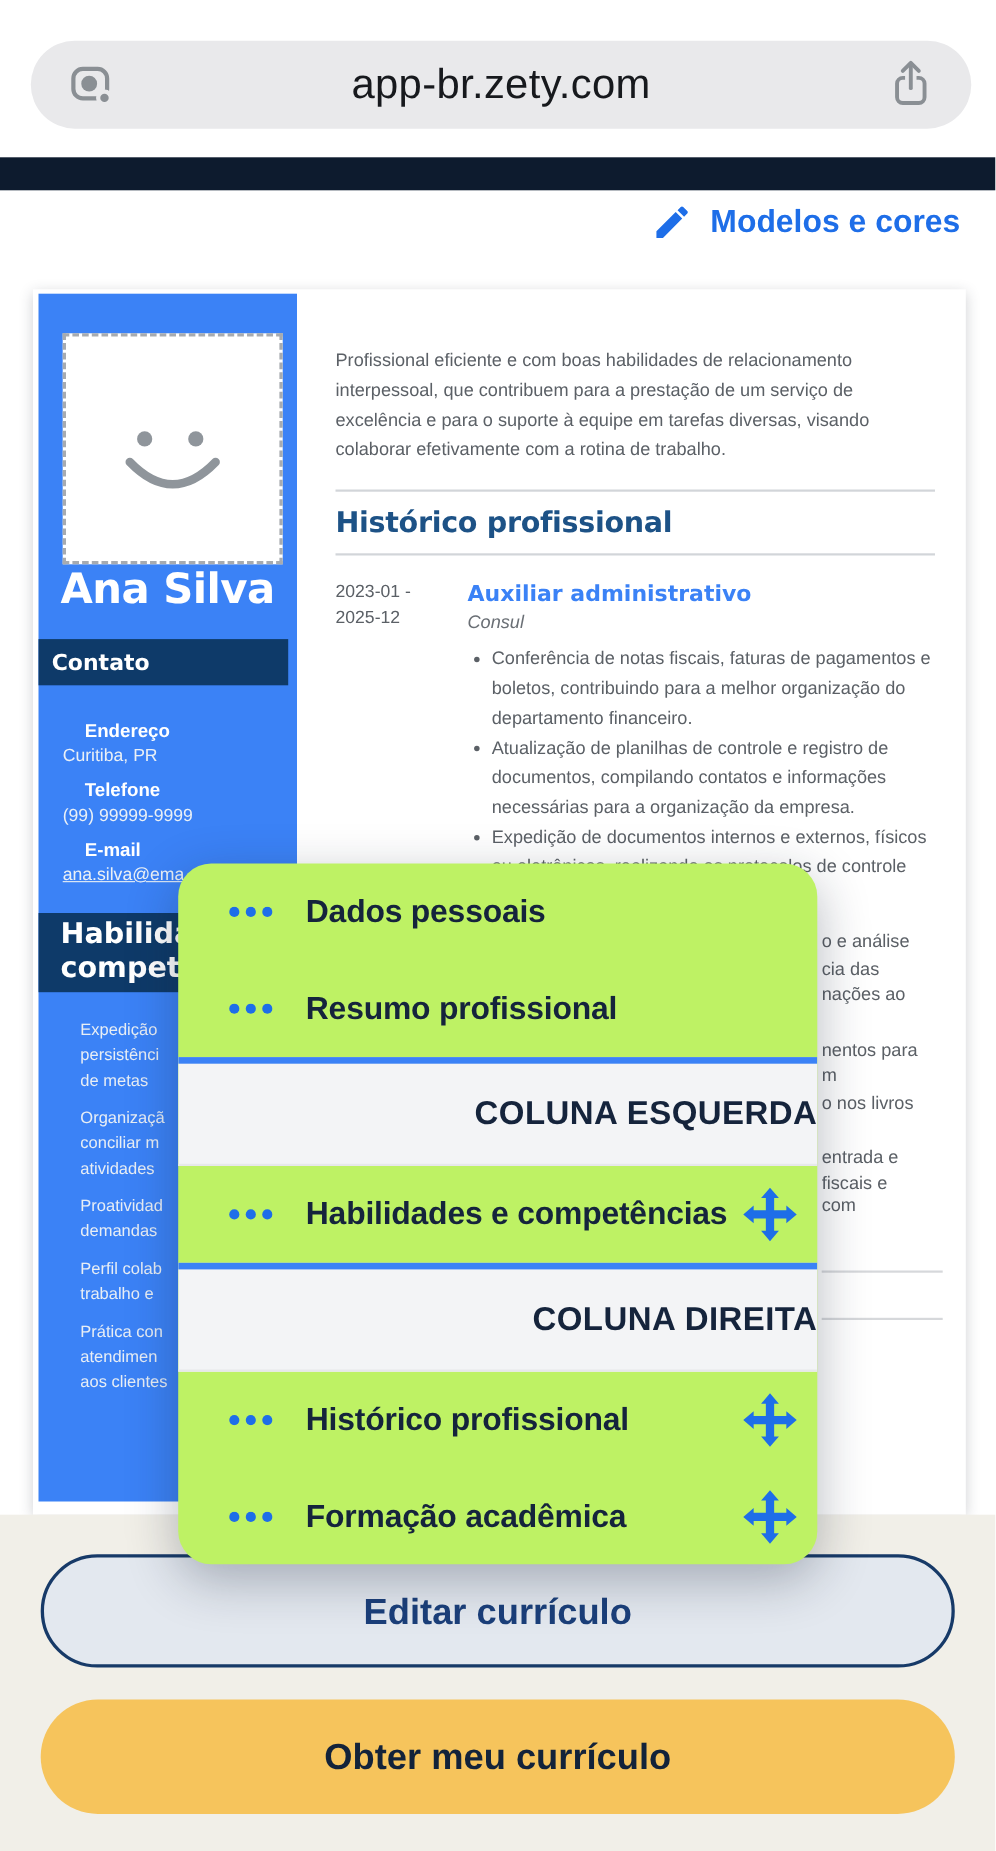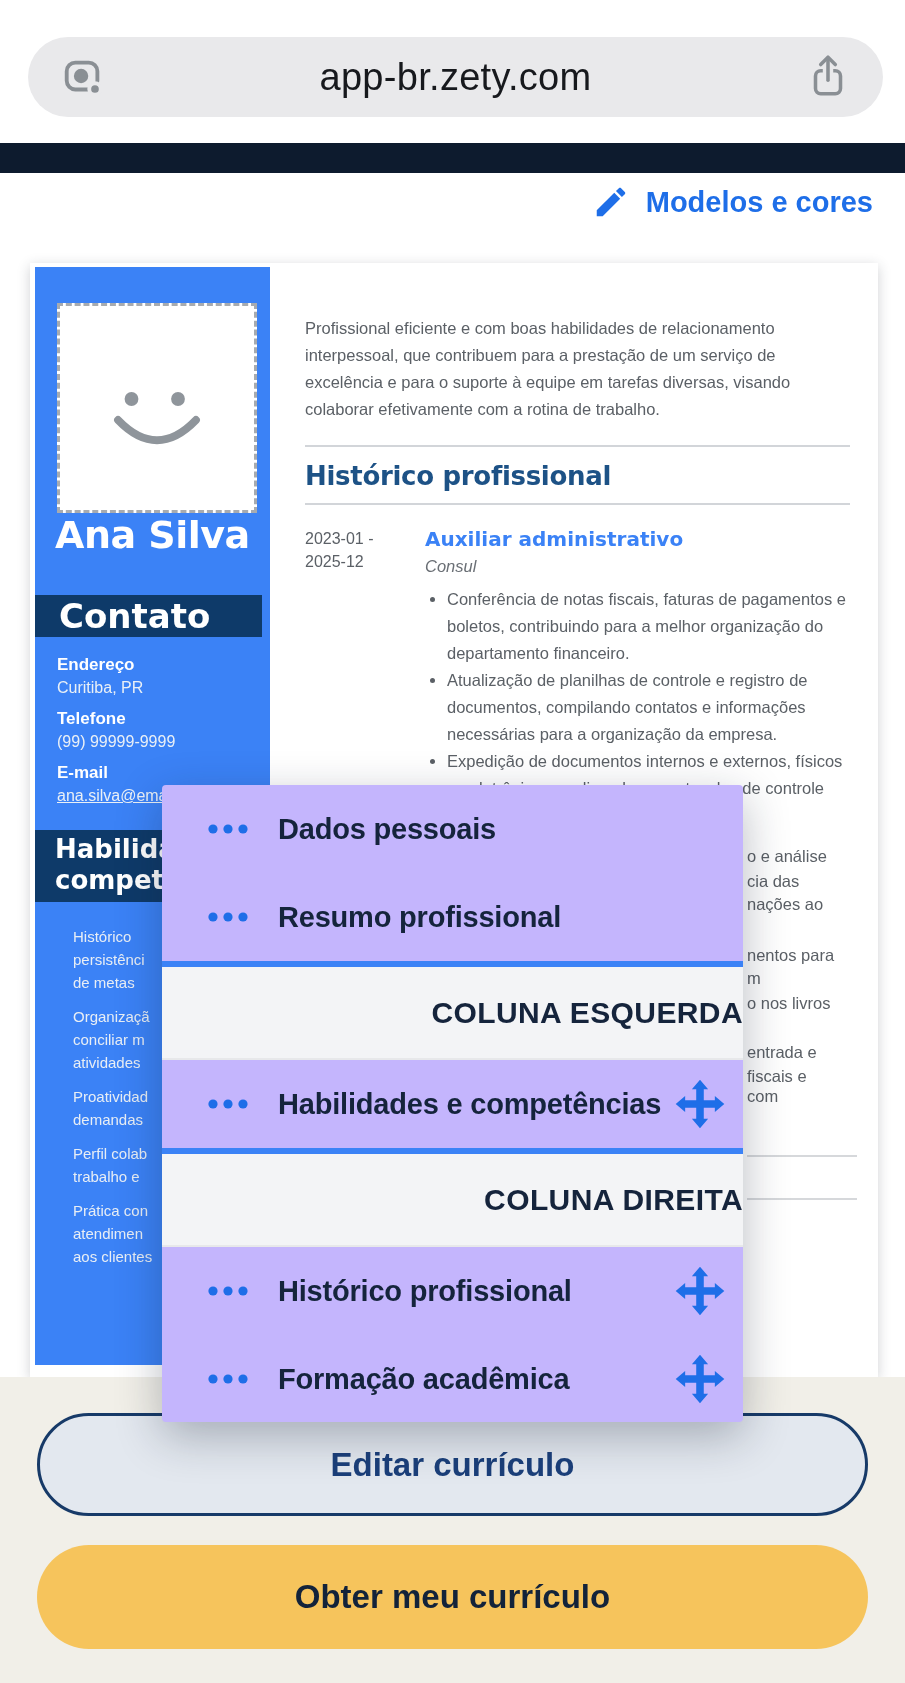--- a/index.html
+++ b/index.html
@@ -23,24 +23,24 @@
   
   .sheet{position:absolute;left:30px;top:263px;width:848px;height:1114px;background:#fff;
     box-shadow:0 3px 12px rgba(40,44,60,.22);overflow:hidden;z-index:5;}
   .side{position:absolute;left:5px;top:4px;width:235px;height:1098px;background:#3b82f6;color:#fff;}
   .photo{position:absolute;left:22px;top:36px;width:200px;height:210px;background:#fff;
     border:3px dashed #a7abb0;box-sizing:border-box;display:flex;align-items:center;justify-content:center;cursor:pointer;}
   .name{position:absolute;left:20px;top:246px;font-family:"DejaVu Sans",sans-serif;
     font-size:38px;font-weight:bold;letter-spacing:-.5px;white-space:nowrap;}
   .sideband{position:absolute;left:0;background:#0e3a69;color:#fff;
     font-family:"DejaVu Sans",sans-serif;font-weight:bold;}
-  .band-contact{top:328px;width:227px;height:42px;font-size:34px;line-height:42px;padding-left:24px;box-sizing:border-box;}
+  .band-contact{top:314px;width:227px;height:42px;font-size:20px;line-height:42px;padding-left:12px;box-sizing:border-box;}
   .band-skills{top:563px;width:227px;padding:4px 0 6px 20px;font-size:26px;line-height:31px;box-sizing:border-box;}
   .contacts{position:absolute;left:22px;top:386px;line-height:23px;}
-  .clabel{font-size:17px;font-weight:bold;color:#ffffff;}
+  .clabel{font-size:17px;font-weight:bold;color:#ffffff;margin-left:20px;}
   .cvalue{font-size:16px;color:#eaf0f6;}
   .cgroup{margin-bottom:8px;}
   .cvalue.email{text-decoration:underline;white-space:nowrap;}
   .skills{position:absolute;left:38px;top:658px;line-height:23px;font-size:15px;color:#e8eef5;}
   .skill{margin-bottom:11px;}
   .skill div{white-space:nowrap;}
   
   .main{position:absolute;left:275px;top:52px;width:545px;color:#5b6066;}
   .summary{margin:0;font-size:16.5px;line-height:27px;}
   .sec-hr{height:0;border-top:2px solid #d2d5d9;margin-top:22px;}
@@ -53,22 +53,22 @@
   .jobtitle{font-size:20px;font-weight:bold;color:#3b82f6;font-family:"DejaVu Sans",sans-serif;}
   .company{font-size:16.5px;font-style:italic;color:#6a6f75;margin-top:6px;}
   .jobbody ul{margin:10px 0 0 0;padding-left:22px;}
   .jobbody li{font-size:16.5px;line-height:27px;margin:0;}
   .frag{position:absolute;left:717px;font-size:16.5px;color:#5b6066;white-space:nowrap;}
   .f0{top:584px}.f1{top:609px}.f2{top:632px}.f3{top:683px}.f4{top:706px}
   .f5{top:731px}.f6{top:780px}.f7{top:804px}.f8{top:824px}
   .hline{position:absolute;left:717px;width:110px;border-top:2px solid #d6d8db;}
   .hl1{top:892px}.hl2{top:935px}
   
-  .popup{position:absolute;left:162px;top:785px;width:581px;height:637px;background:#c4b5fd;
-    border-radius:4px;box-shadow:0 14px 46px rgba(20,30,50,.30);z-index:50;overflow:hidden;
+  .popup{position:absolute;left:162px;top:785px;width:581px;height:637px;background:#bef264;
+    border-radius:30px;box-shadow:0 14px 46px rgba(20,30,50,.30);z-index:50;overflow:hidden;
     display:flex;flex-direction:column;}
   .prow{height:88px;flex:0 0 88px;display:flex;align-items:center;padding-left:46px;cursor:pointer;}
   .prow .dots{flex:0 0 40px;}
   .prow .plabel{margin-left:30px;font-size:29px;font-weight:bold;color:#15243c;letter-spacing:-.2px;}
   .prow .move{margin-left:auto;margin-right:16px;width:54px;height:54px;cursor:grab;}
   .pband{height:99px;flex:0 0 99px;background:#f3f4f6;border-top:6px solid #3b82f6;border-bottom:2px solid #e7e8ea;
     display:flex;align-items:center;padding-left:29px;box-sizing:border-box;justify-content:flex-end;}
   .pband span{font-size:30px;font-weight:bold;color:#15243c;letter-spacing:.4px;}
   
   .footer{position:absolute;left:0;top:1377px;width:905px;height:306px;background:#f1efe8;z-index:10;}
@@ -135,21 +135,21 @@
       </div>
     </div>
 
     <div class="sideband band-skills">
       <div>Habilidades e</div>
       <div>competências</div>
     </div>
 
     <div class="skills">
       <div class="skill">
-        <div>Histórico</div>
+        <div>Expedição</div>
         <div>persistênci</div>
         <div>de metas</div>
       </div>
       <div class="skill">
         <div>Organizaçã</div>
         <div>conciliar m</div>
         <div>atividades</div>
       </div>
       <div class="skill">
         <div>Proatividad</div>

